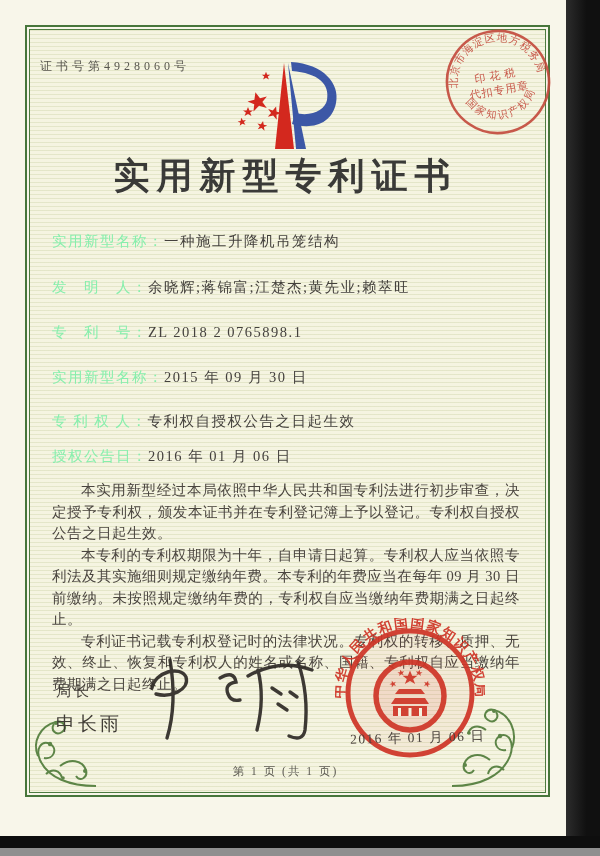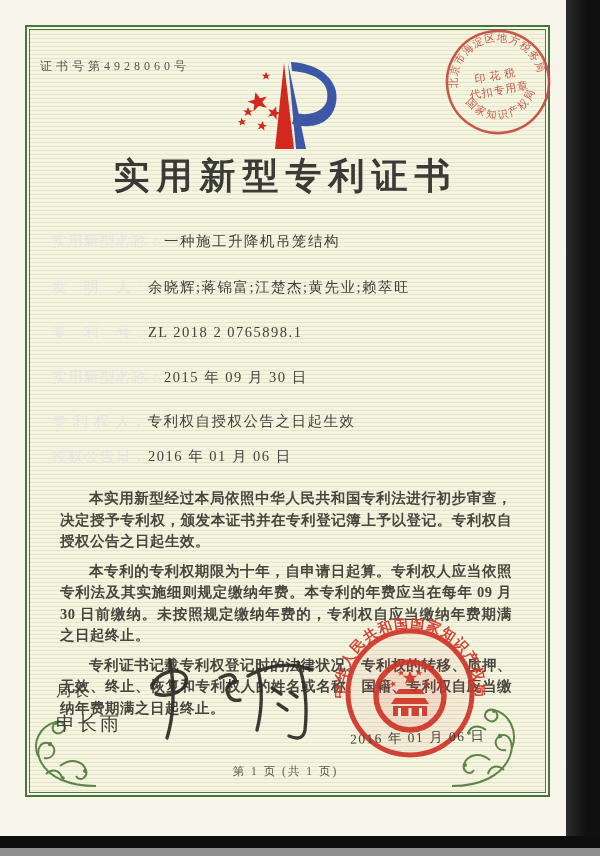--- a/index.html
+++ b/index.html
@@ -45,28 +45,28 @@
   .title{
     position:absolute;left:25px;top:152px;width:521px;
     text-align:center;font-size:36px;font-weight:600;
     letter-spacing:7px;color:#3a3a38;
   }
   .field-row{
     position:absolute;left:52px;width:470px;
     font-size:14.5px;color:#474440;letter-spacing:1.5px;
     white-space:nowrap;
   }
-  .field-label{color:#e5e5e5;}
+  .field-label{color:#86efac;}
   .field-value{color:#44413d;}
   .body-text{
     position:absolute;left:52px;top:480px;width:468px;
     font-size:14.5px;line-height:21.5px;color:#4a453f;
     text-align:justify;letter-spacing:0.5px;
   }
-  .body-text p{margin:8px;text-indent:2em;font-weight:bold;}
+  .body-text p{margin:0;text-indent:2em;}
   .director-title{
     position:absolute;left:56px;top:682px;
     font-size:15px;color:#403c36;letter-spacing:3px;font-weight:500;
   }
   .director-name{
     position:absolute;left:56px;top:711px;
     font-size:19px;color:#403c36;letter-spacing:3px;font-weight:500;
   }
   .signature{position:absolute;left:140px;top:650px;}
   .main-seal{position:absolute;left:335px;top:618px;opacity:0.93;}

